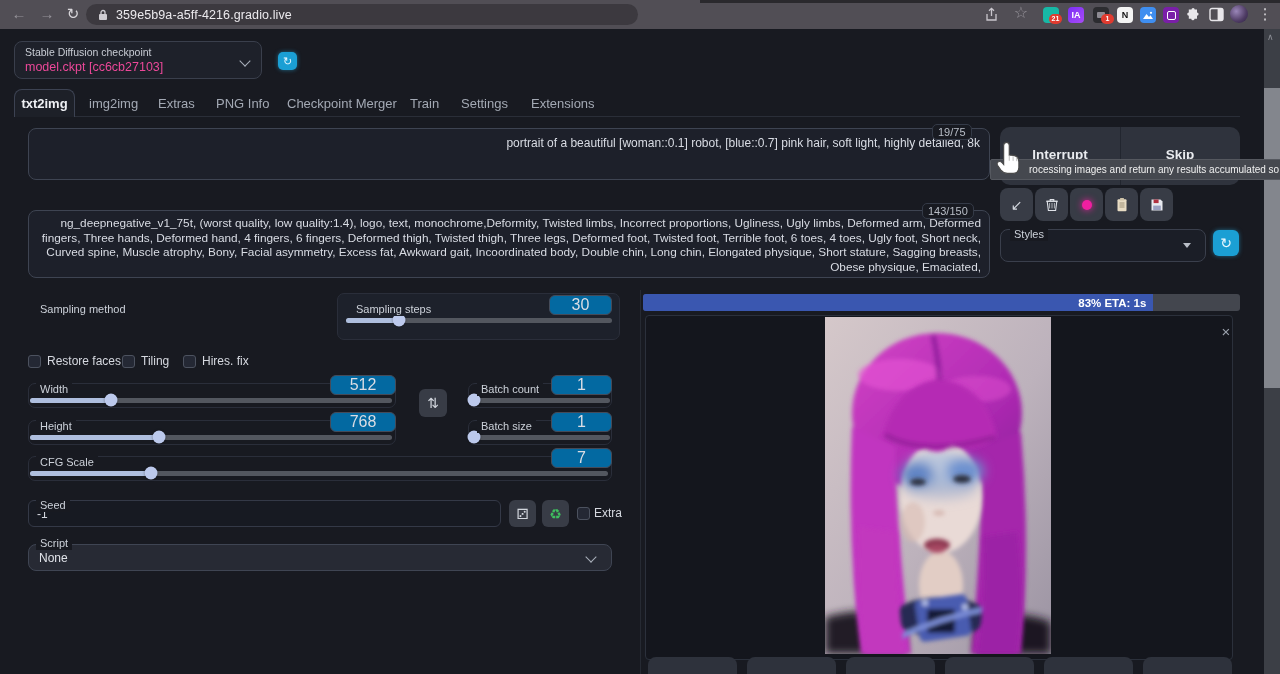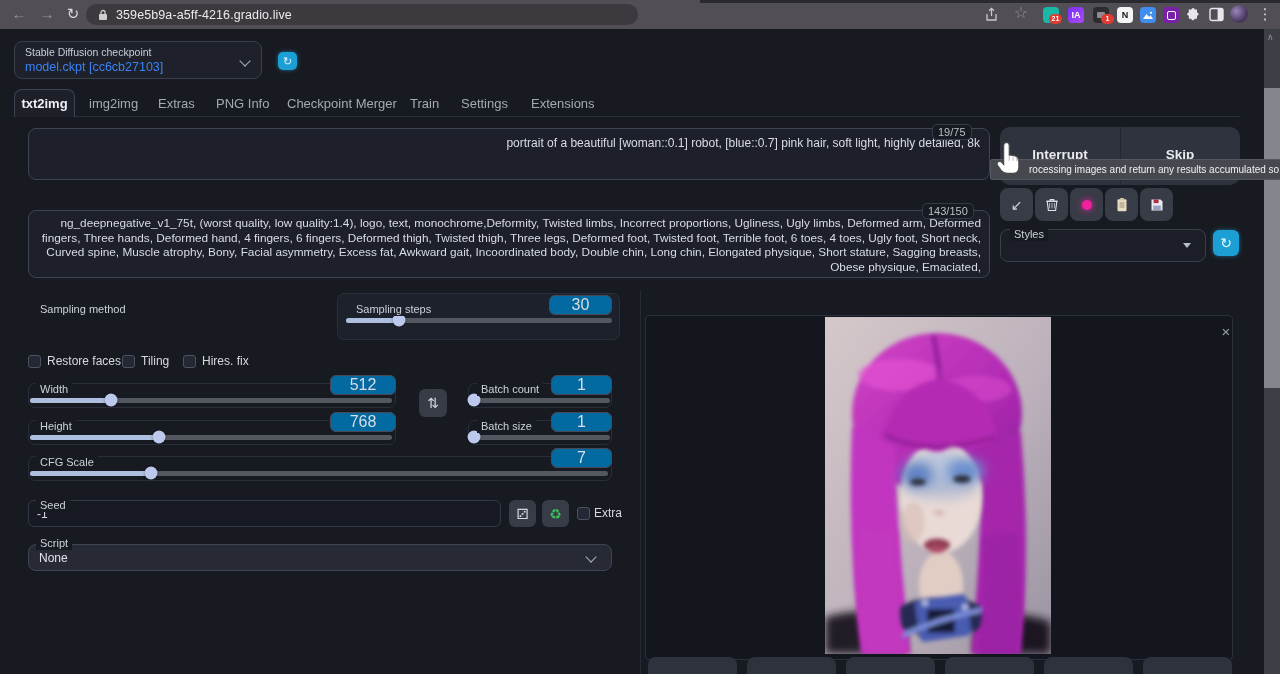--- a/index.html
+++ b/index.html
@@ -91,21 +91,21 @@
       <rect x="1" y="1.5" width="13" height="12" rx="2" fill="none" stroke="#e8e6ea" stroke-width="1.4"></rect>
       <rect x="8.6" y="1.5" width="5.4" height="12" rx="1" fill="#e8e6ea"></rect>
     </svg>
     <div class="abs" style="left:1230px;top:5px;width:18px;height:18px;border-radius:50%;
       background:radial-gradient(circle at 35% 35%,#9a86b8,#4e3b63 60%,#2c2140)"></div>
     <div class="navglyph" style="left:1254px;top:3px;color:#d8d6da">⋮</div>
   </div>
 
   <div class="panelbox" style="left:14px;top:41px;width:248px;height:38px;border-color:#3a3f4c;background:#1e212a">
     <div class="abs" style="left:10px;top:4px;font-size:10.5px;color:#c8ccd4">Stable Diffusion checkpoint</div>
-    <div class="abs" style="left:10px;top:18px;font-size:12.5px;color:#3b82f6">model.ckpt [cc6cb27103]</div>
+    <div class="abs" style="left:10px;top:18px;font-size:12.5px;color:#ec4899">model.ckpt [cc6cb27103]</div>
     <span class="chev" style="position:absolute;right:12px;top:15px"></span>
   </div>
   <div class="bluebtn" style="left:278px;top:52px;width:19px;height:18px;font-size:11px">↻</div>
 
   <div class="abs" style="left:14px;top:89px;width:61px;height:28px;border:1px solid #3c4252;border-bottom:none;
        border-radius:8px 8px 0 0;background:#1d2028;box-sizing:border-box;display:flex;align-items:center;justify-content:center;
        font-size:13px;font-weight:600;color:#eef0f4;z-index:3">txt2img</div>
   <div class="tab" style="left:89px">img2img</div>
   <div class="tab" style="left:158px">Extras</div>
   <div class="tab" style="left:216px">PNG Info</div>
@@ -267,20 +267,25 @@
   <div class="cblabel" style="left:594px;top:506px">Extra</div>
 
   <div class="chip" style="left:36px;top:530px">Script</div>
   <div class="selectbox" style="left:28px;top:544px;width:584px;height:27px">
     <span style="margin-left:10px;font-size:12px">None</span>
     <span class="chev" style="position:absolute;right:16px;top:8px"></span>
   </div>
 
   <div class="abs" style="left:640px;top:290px;width:1px;height:384px;background:#262a33"></div>
 
+  <div class="abs" style="left:643px;top:294px;width:597px;height:17px;background:#43464e;border-radius:3px;overflow:hidden">
+    <div class="abs" style="left: 0px; top: 0px; height: 17px; background: rgb(58, 87, 176); display: flex; align-items: center; justify-content: flex-end; width: 85.5%;">
+      <span style="font-size:11.5px;font-weight:bold;color:#fff;margin-right:7px;white-space:nowrap">83% ETA: 1s</span>
+    </div>
+  </div>
 
   <div class="abs" style="left:645px;top:315px;width:588px;height:345px;background:#14161d;border:1px solid #2b303b;
        border-radius:4px;box-sizing:border-box"></div>
   <div class="abs" style="left:1218px;top:323px;font-size:15px;color:#9aa1ac;width:16px;text-align:center">×</div>
 
   <svg class="abs" style="left:825px;top:317px" width="226" height="337" viewBox="0 0 226 337">
     <defs>
       <linearGradient id="bgG" x1="0" y1="0" x2="1" y2="1">
         <stop offset="0" stop-color="#d5c8ca"></stop>
           <stop offset=".55" stop-color="#bdb2bc"></stop>

